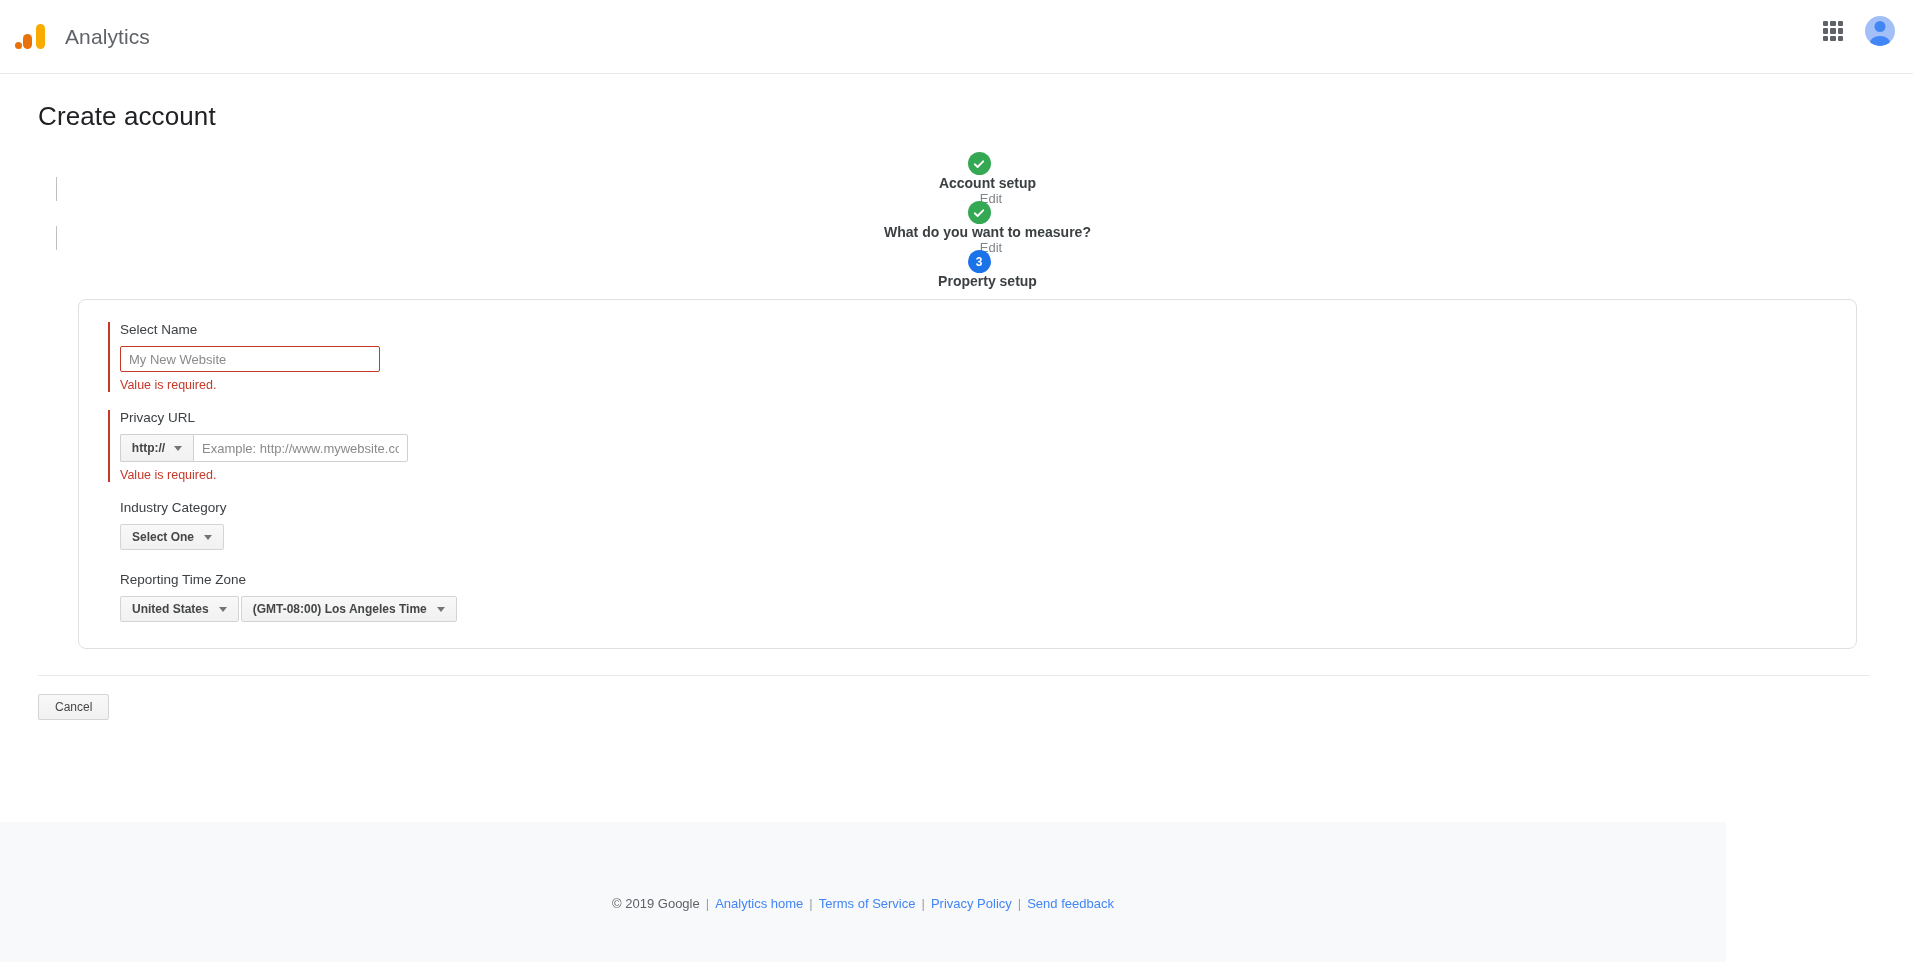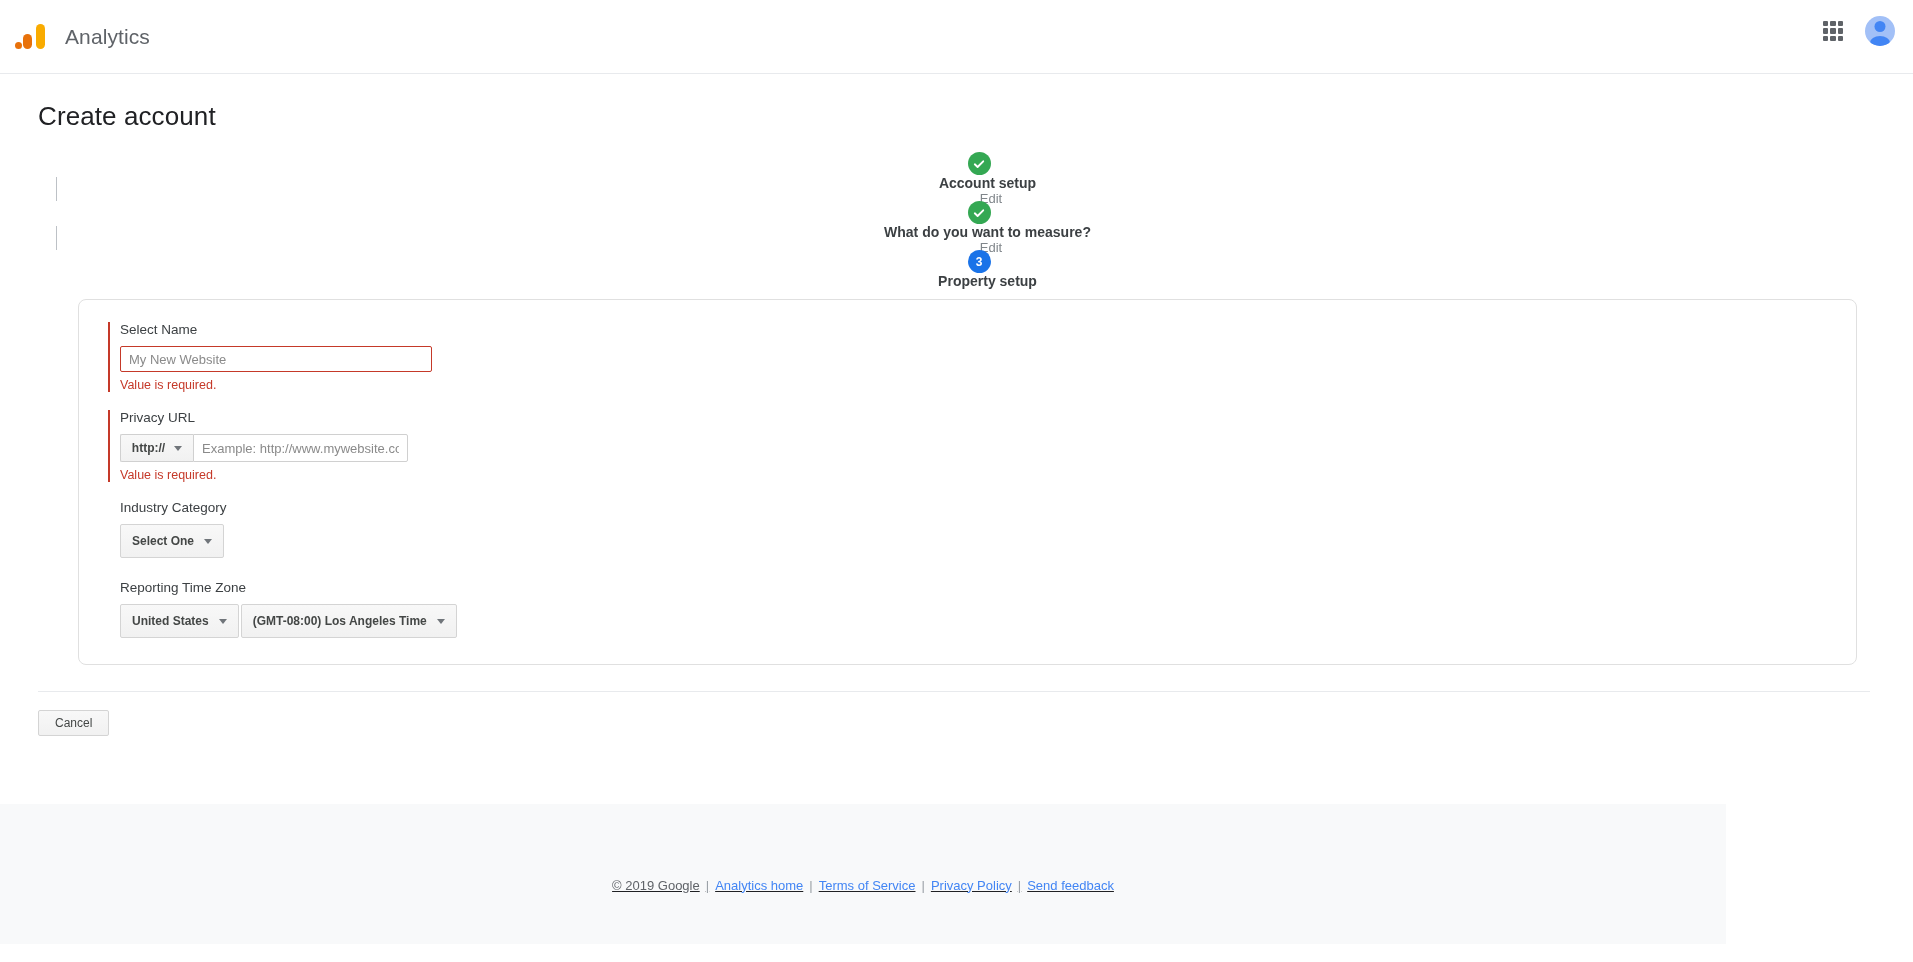--- a/index.html
+++ b/index.html
@@ -228,21 +228,21 @@
     background: #c53929;
   }
   .field-inner { padding-left: 11px; }
   .field-label {
     font-size: 13.5px;
     color: #3c4043;
     margin-bottom: 9px;
     display: block;
   }
   .text-input {
-    width: 312px;
+    width: 260px;
     height: 26px;
     border: 1px solid #d0d0d0;
     border-radius: 2px;
     padding: 0 8px;
     font-size: 13px;
     font-family: "Liberation Sans", sans-serif;
     color: #3c4043;
     background: #ffffff;
     outline: none;
   }
@@ -299,21 +299,21 @@
     border-right: 4px solid transparent;
     border-top: 5px solid #70757a;
     display: inline-block;
   }
 
   .dropdown-btn {
     height: 26px;
     display: inline-flex;
     align-items: center;
     gap: 10px;
-    padding: 16px 11px;
+    padding: 4px 11px;
     border: 1px solid #d4d4d4;
     border-radius: 2px;
     background: linear-gradient(#f8f8f8, #f1f1f1);
     font-size: 12px;
     font-weight: 700;
     color: #444746;
     cursor: pointer;
     user-select: none;
     white-space: nowrap;
   }
@@ -363,28 +363,27 @@
   }
   .btn-cancel {
     font-weight: 400;
     min-width: 64px;
   }
 
   
   .footer {
     position: absolute;
     left: 0;
-    top: 804px;
+    top: 822px;
     width: 1726px;
     height: 140px;
     background: #f8f9fa;
     display: flex;
     justify-content: center;
     padding-top: 22px;
-    text-decoration: underline;
   }
   .footer-inner {
     font-size: 13px;
     color: #5f6368;
     display: flex;
     align-items: center;
     gap: 6px;
     white-space: nowrap;
   }
   .footer-inner a {

